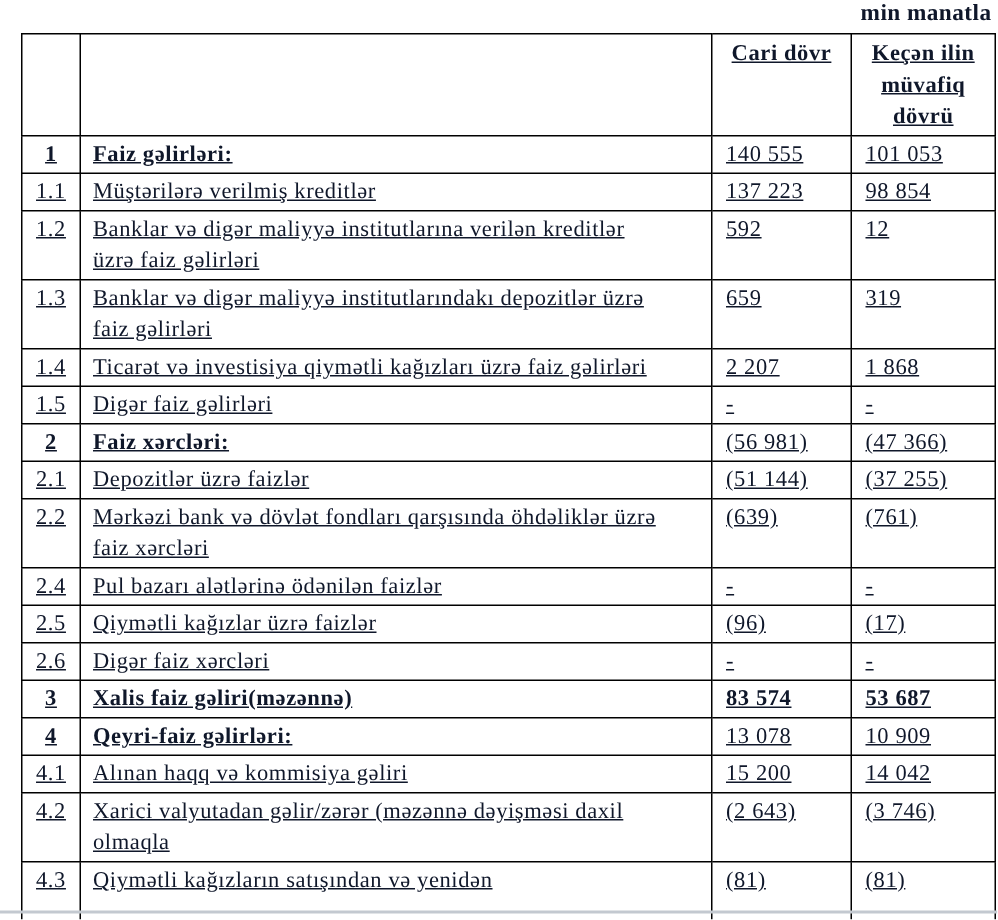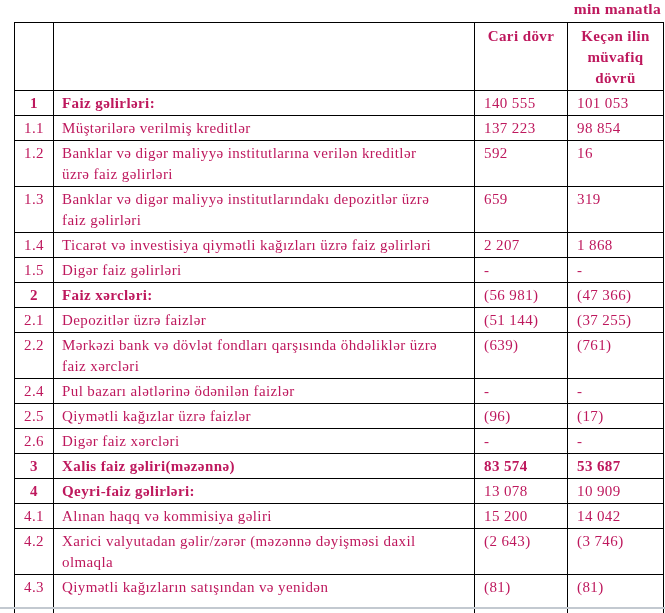--- a/index.html
+++ b/index.html
@@ -3,21 +3,21 @@
 <meta charset="utf-8">
 <style>
   html, body { margin: 0; padding: 0; background: #ffffff; }
   .page {
     position: relative;
     width: 665px;
     height: 613px;
     background: #ffffff;
     overflow: hidden;
     font-family: "Liberation Serif", serif;
-    color: #be185d;
+    color: #0f172a;
   }
   .unit-label {
     position: absolute;
     top: 0px;
     right: 4px;
     font-size: 15.5px;
     font-weight: bold;
     letter-spacing: 0.3px;
   }
   table.fin-table {
@@ -30,21 +30,21 @@
   }
   .fin-table td, .fin-table th {
     border: 1px solid #000000;
     vertical-align: top;
     font-size: 15px;
     line-height: 21px;
     letter-spacing: 0.4px;
     padding: 2px 2px 1px 2px;
     overflow: hidden;
   }
-  .fin-table tr { height: 24px; }
+  .fin-table tr { height: 24px; text-decoration: underline; }
   .fin-table tr.header-row { height: 68px; }
   .fin-table tr.last-row { height: 40px; }
   .fin-table th {
     font-weight: bold;
     text-align: center;
     padding-top: 3px;
   }
   td.cell-num { text-align: center; }
   td.cell-desc { padding-left: 8px; padding-right: 28px; }
   td.cell-val { padding-left: 9px; }
@@ -94,21 +94,21 @@
     <td class="cell-num">1.1</td>
     <td class="cell-desc">Müştərilərə verilmiş kreditlər</td>
     <td class="cell-val">137 223</td>
     <td class="cell-val">98 854</td>
   </tr>
 
   <tr>
     <td class="cell-num">1.2</td>
     <td class="cell-desc">Banklar və digər maliyyə institutlarına verilən kreditlər üzrə faiz gəlirləri</td>
     <td class="cell-val">592</td>
-    <td class="cell-val">16</td>
+    <td class="cell-val">12</td>
   </tr>
 
   <tr>
     <td class="cell-num">1.3</td>
     <td class="cell-desc">Banklar və digər maliyyə institutlarındakı depozitlər üzrə faiz gəlirləri</td>
     <td class="cell-val">659</td>
     <td class="cell-val">319</td>
   </tr>
 
   <tr>

